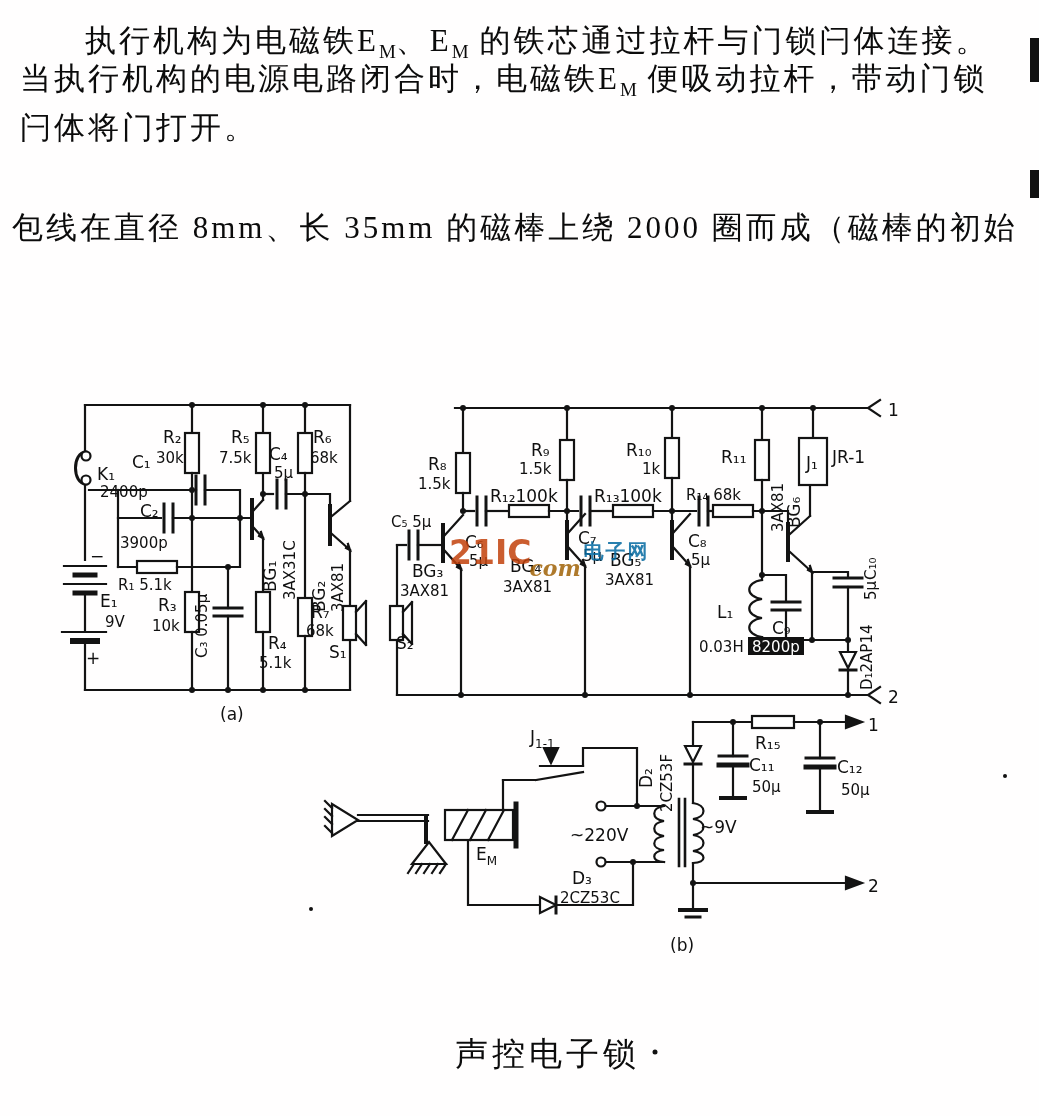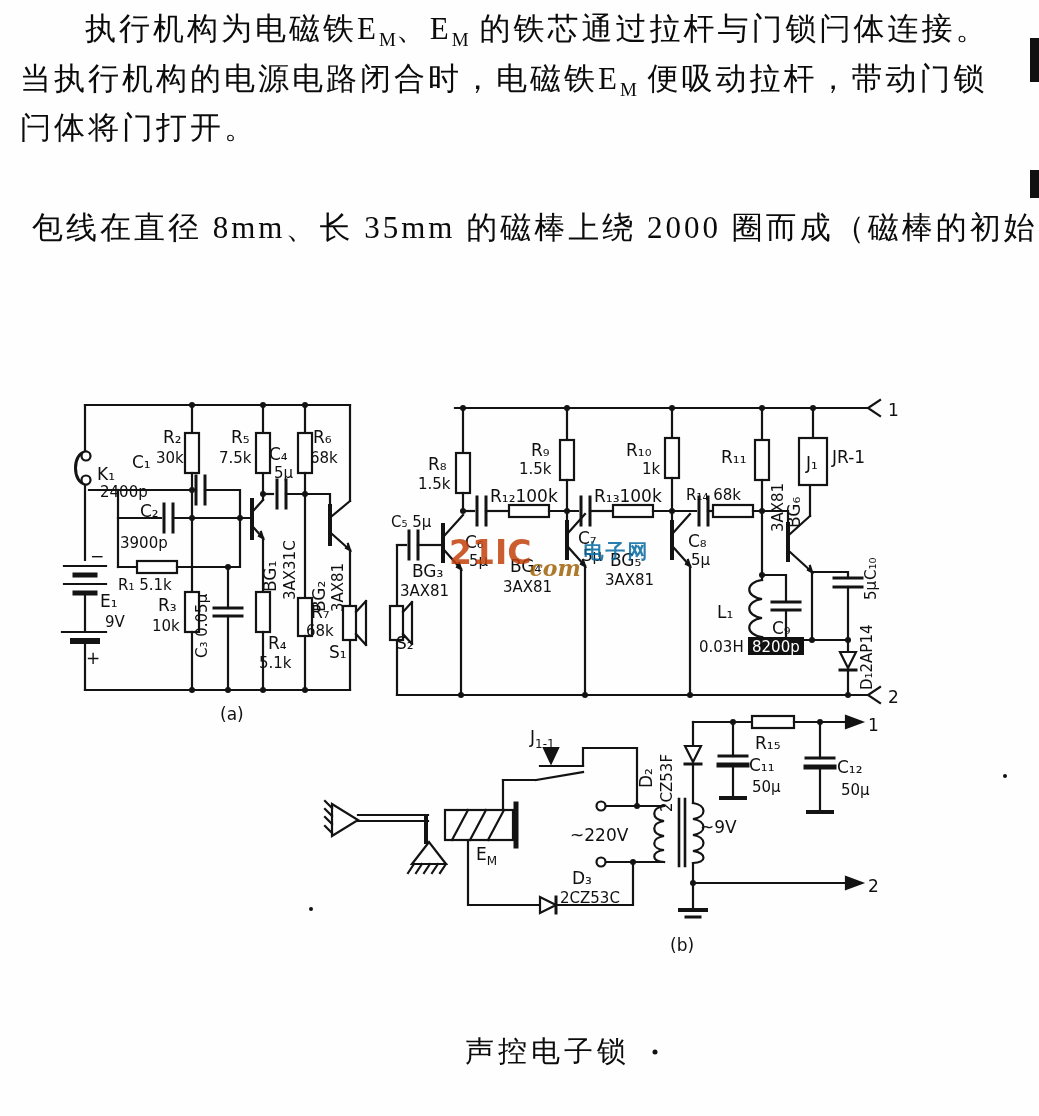--- a/index.html
+++ b/index.html
@@ -1,42 +1,42 @@
 <!DOCTYPE html>
 <html><head>
 <meta charset="utf-8">
 <style>
   html,body{margin:0;padding:0;background:#fff;}
   .page{position:relative;width:1039px;height:1116px;background:#fffefe;overflow:hidden;
         font-family:"Liberation Serif","DejaVu Serif",serif;color:#0d0d0d;}
   .tl{position:absolute;font-size:31px;letter-spacing:3px;white-space:nowrap;color:#0b0b0b;}
   .tl sub{font-size:19px;letter-spacing:0;}
   .caption{position:absolute;left:90px;top:1032px;width:915px;text-align:center;
-           font-size:29px;letter-spacing:4px;color:#0b0b0b;}
+           font-size:33px;letter-spacing:4px;color:#0b0b0b;}
   svg{position:absolute;left:0;top:0;}
   svg text{font-family:"DejaVu Sans",sans-serif;font-size:17px;fill:#101010;}
   svg text.val{font-size:15px;}
   svg text.inv{fill:#ffffff;font-size:15px;}
   .wm{position:absolute;left:449px;top:538px;display:flex;align-items:flex-start;
       font-family:"DejaVu Sans",sans-serif;opacity:0.85;pointer-events:none;}
   .wm .big{font-size:33px;font-weight:bold;line-height:30px;}
   .wm .stack{margin-left:4px;position:relative;}
   .wm .cn{font-size:20px;font-weight:bold;letter-spacing:2px;}
   .wm .com{font-size:22px;font-style:italic;font-weight:bold;margin-top:-10px;margin-left:-6px;
            font-family:"DejaVu Serif",serif;}
 </style>
 </head>
 <body>
 
 <div class="page">
 
-  <div class="tl" style="left:85px;top:8px"><span>执行机构为电磁铁E</span><sub>M</sub><span>、E</span><sub>M</sub><span> 的铁芯通过拉杆与门锁闩体连接。</span></div>
+  <div class="tl" style="left:85px;top:20px"><span>执行机构为电磁铁E</span><sub>M</sub><span>、E</span><sub>M</sub><span> 的铁芯通过拉杆与门锁闩体连接。</span></div>
   <div class="tl" style="left:20px;top:107px"><span>闩体将门打开。</span></div>
   <div class="tl" style="left:20px;top:58px"><span>当执行机构的电源电路闭合时，电磁铁E</span><sub>M</sub><span> 便吸动拉杆，带动门锁</span></div>
-  <div class="tl" style="left:32px;top:207px"><span>包线在直径 8mm、长 35mm 的磁棒上绕 2000 圈而成（磁棒的初始</span></div>
+  <div class="tl" style="left:12px;top:207px"><span>包线在直径 8mm、长 35mm 的磁棒上绕 2000 圈而成（磁棒的初始</span></div>
 
   <svg width="1039" height="1116" viewBox="0 0 1039 1116">
     <g stroke="#131313" stroke-width="2.2" fill="none" stroke-linecap="square">
 
       <g>
 
         <path d="M85 405 H350 M85 690 H350"></path>
 
         <path d="M85 405 V452 M85 484 V560 M85 596 V630 M85 643 V690"></path>
         <g>

